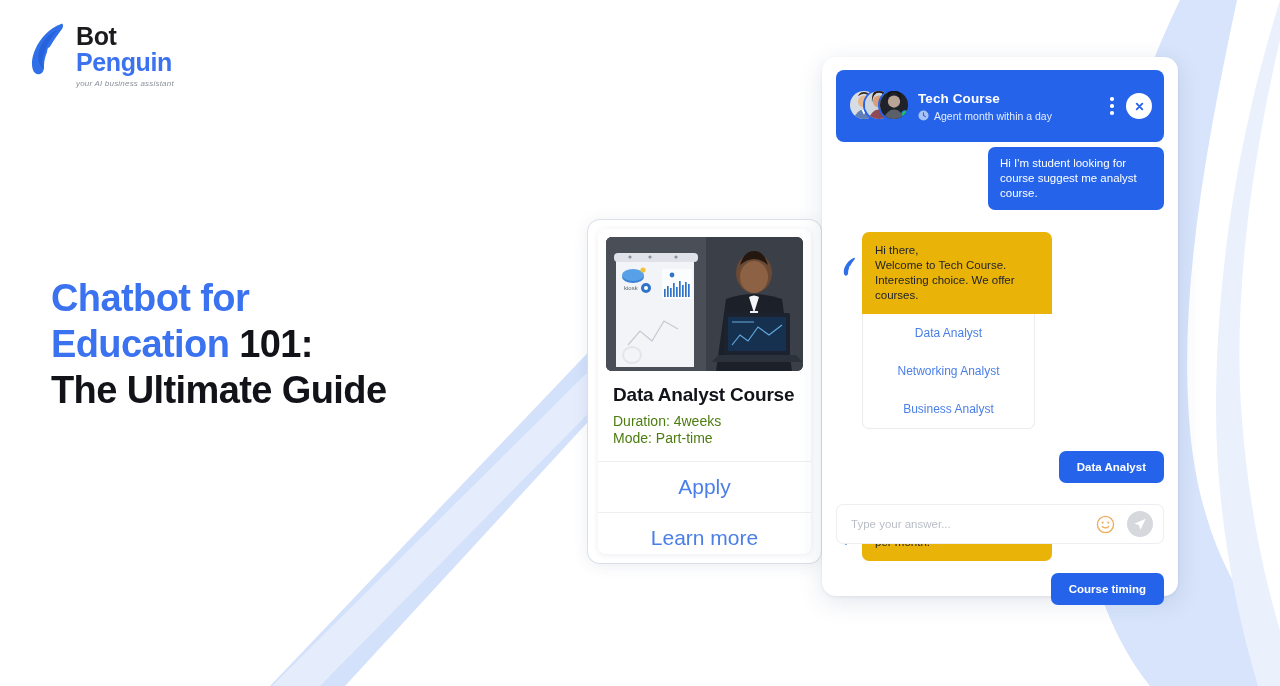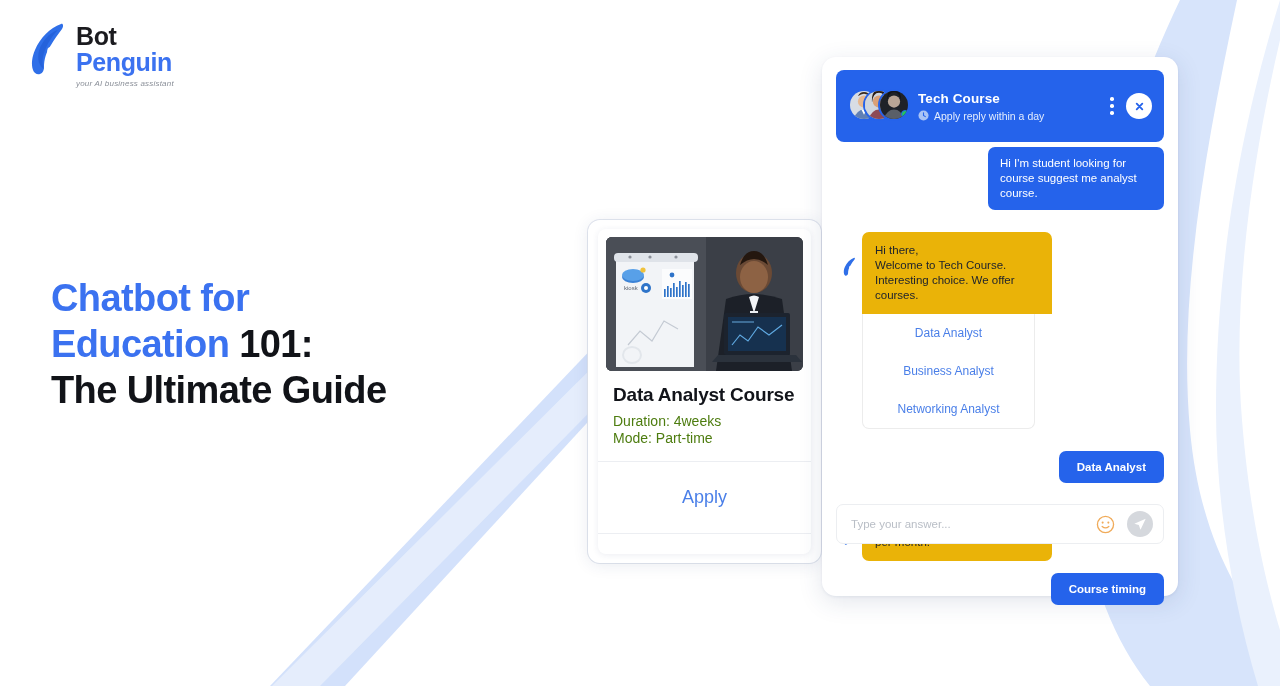--- a/index.html
+++ b/index.html
@@ -31,22 +31,22 @@
   .card-wrap { position: absolute; left: 588px; top: 220px; width: 233px; height: 343px;
                background: #fff; border-radius: 12px;
                box-shadow: 0 2px 16px rgba(40,60,110,.10), 0 0 0 1px rgba(225,230,238,.9); }
   .card { position: absolute; left: 10px; top: 9px; width: 213px; height: 325px;
           background: #fff; border-radius: 8px; overflow: hidden;
           box-shadow: 0 1px 6px rgba(40,60,110,.09); }
   .card-photo { margin: 8px 8px 0 8px; height: 134px; border-radius: 6px; overflow: hidden; position: relative; background: #3a3d44; }
   .card-body { padding: 12px 15px 14px 15px; }
   .card-title { font-size: 19px; font-weight: bold; color: #12141a; line-height: 23px; letter-spacing: -0.2px; }
   .card-meta { font-size: 14px; color: #4d7c0f; line-height: 17px; margin-top: 7px; }
-  .card-action { border-top: 1px solid #eceef2; text-align: center; padding: 25px 0;
-                 font-size: 18px; color: #4a7fe8; }
+  .card-action { border-top: 1px solid #eceef2; text-align: center; padding: 13px 0;
+                 font-size: 21px; color: #4a7fe8; }
   .card-action.learn { color: #4a7fe8; }
 
   
   .widget { position: absolute; left: 822px; top: 57px; width: 356px; height: 539px;
             background: #fff; border-radius: 14px;
             box-shadow: 0 6px 24px rgba(40,60,110,.13), 0 1px 3px rgba(40,60,110,.08); }
 
   .wg-header { position: absolute; left: 14px; top: 13px; width: 328px; height: 72px;
                background: #2563eb; border-radius: 8px; display: flex; align-items: center; padding: 2px 12px; justify-content: center; }
   .avatars { position: relative; width: 62px; height: 34px; flex: 0 0 62px; }
@@ -231,21 +231,21 @@
           <span class="online-dot"></span>
         </div>
       </div>
       <div class="hdr-txt">
         <div class="hdr-title">Tech Course</div>
         <div class="hdr-sub">
           <svg width="11" height="11" viewBox="0 0 12 12">
             <circle cx="6" cy="6" r="5.5" fill="#a9c3f5"></circle>
               <path d="M6 3 L6 6 L8 7.2" stroke="#2563eb" stroke-width="1.2" fill="none" stroke-linecap="round"></path>
           </svg>
-          <span>Apply reply within a day</span>
+          <span>Agent month within a day</span>
         </div>
       </div>
       <div class="kebab">
           <i></i>
           <i></i>
           <i></i>
         </div>
       <div class="close-btn">
         <svg width="13" height="13" viewBox="0 0 14 14">
             <path d="M4 4 L10 10 M10 4 L4 10" stroke="#2563eb" stroke-width="2" stroke-linecap="round"></path>
@@ -264,22 +264,22 @@
           <svg width="17" height="20" viewBox="0 0 40 56">
             <path d="M33 2 C22 6 12 16 7 28 C4 35 3 42 5 48 C6 51 9 53 12 52 C15 51 16 48 16 45 C16 38 18 30 23 23 C26 18 30 12 34 7 C36 4 35 1 33 2 Z" fill="#2f6fe8"></path>
             <path d="M20 26 C23 24 26 25 27 28 C28 31 26 33 23 33 C20 33 18 30 20 26 Z" fill="#ffffff"></path>
           </svg>
         </div>
         <div>
           <div class="bubble-bot" style="white-space:pre-line">Hi there,
 Welcome to Tech Course. Interesting choice. We offer courses.</div>
           <div class="opt-box">
             <div class="opt">Data Analyst</div>
+            <div class="opt">Networking Analyst</div>
             <div class="opt">Business Analyst</div>
-            <div class="opt">Networking Analyst</div>
           </div>
         </div>
       </div>
 
       <div class="row right" style="margin-top:22px; margin-bottom:26px">
         <div class="qr">Data Analyst</div>
       </div>
 
       <div class="row left" style="margin-bottom:12px">
         <div class="bot-ico" style="margin-top:14px">

